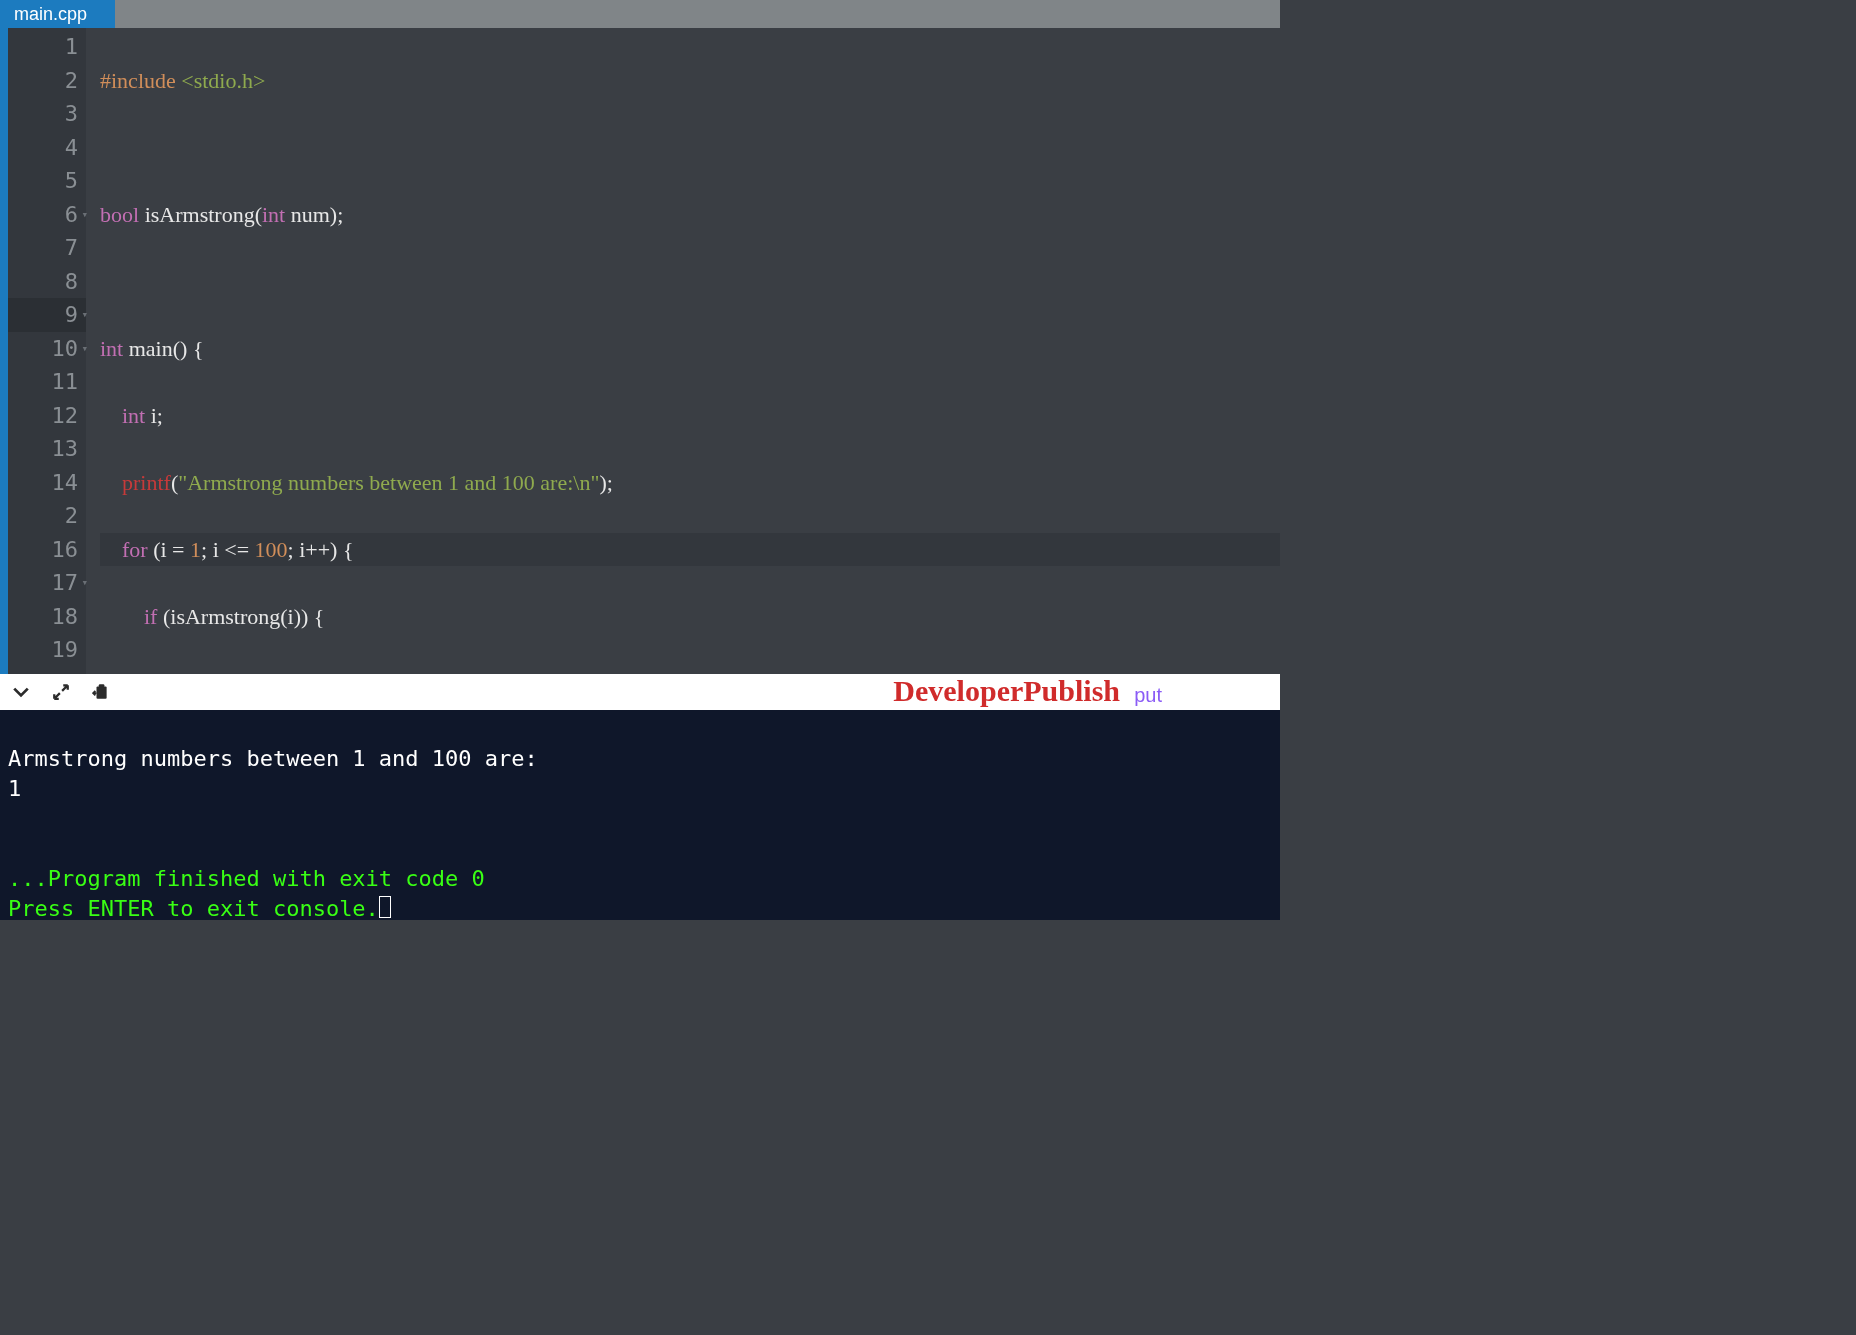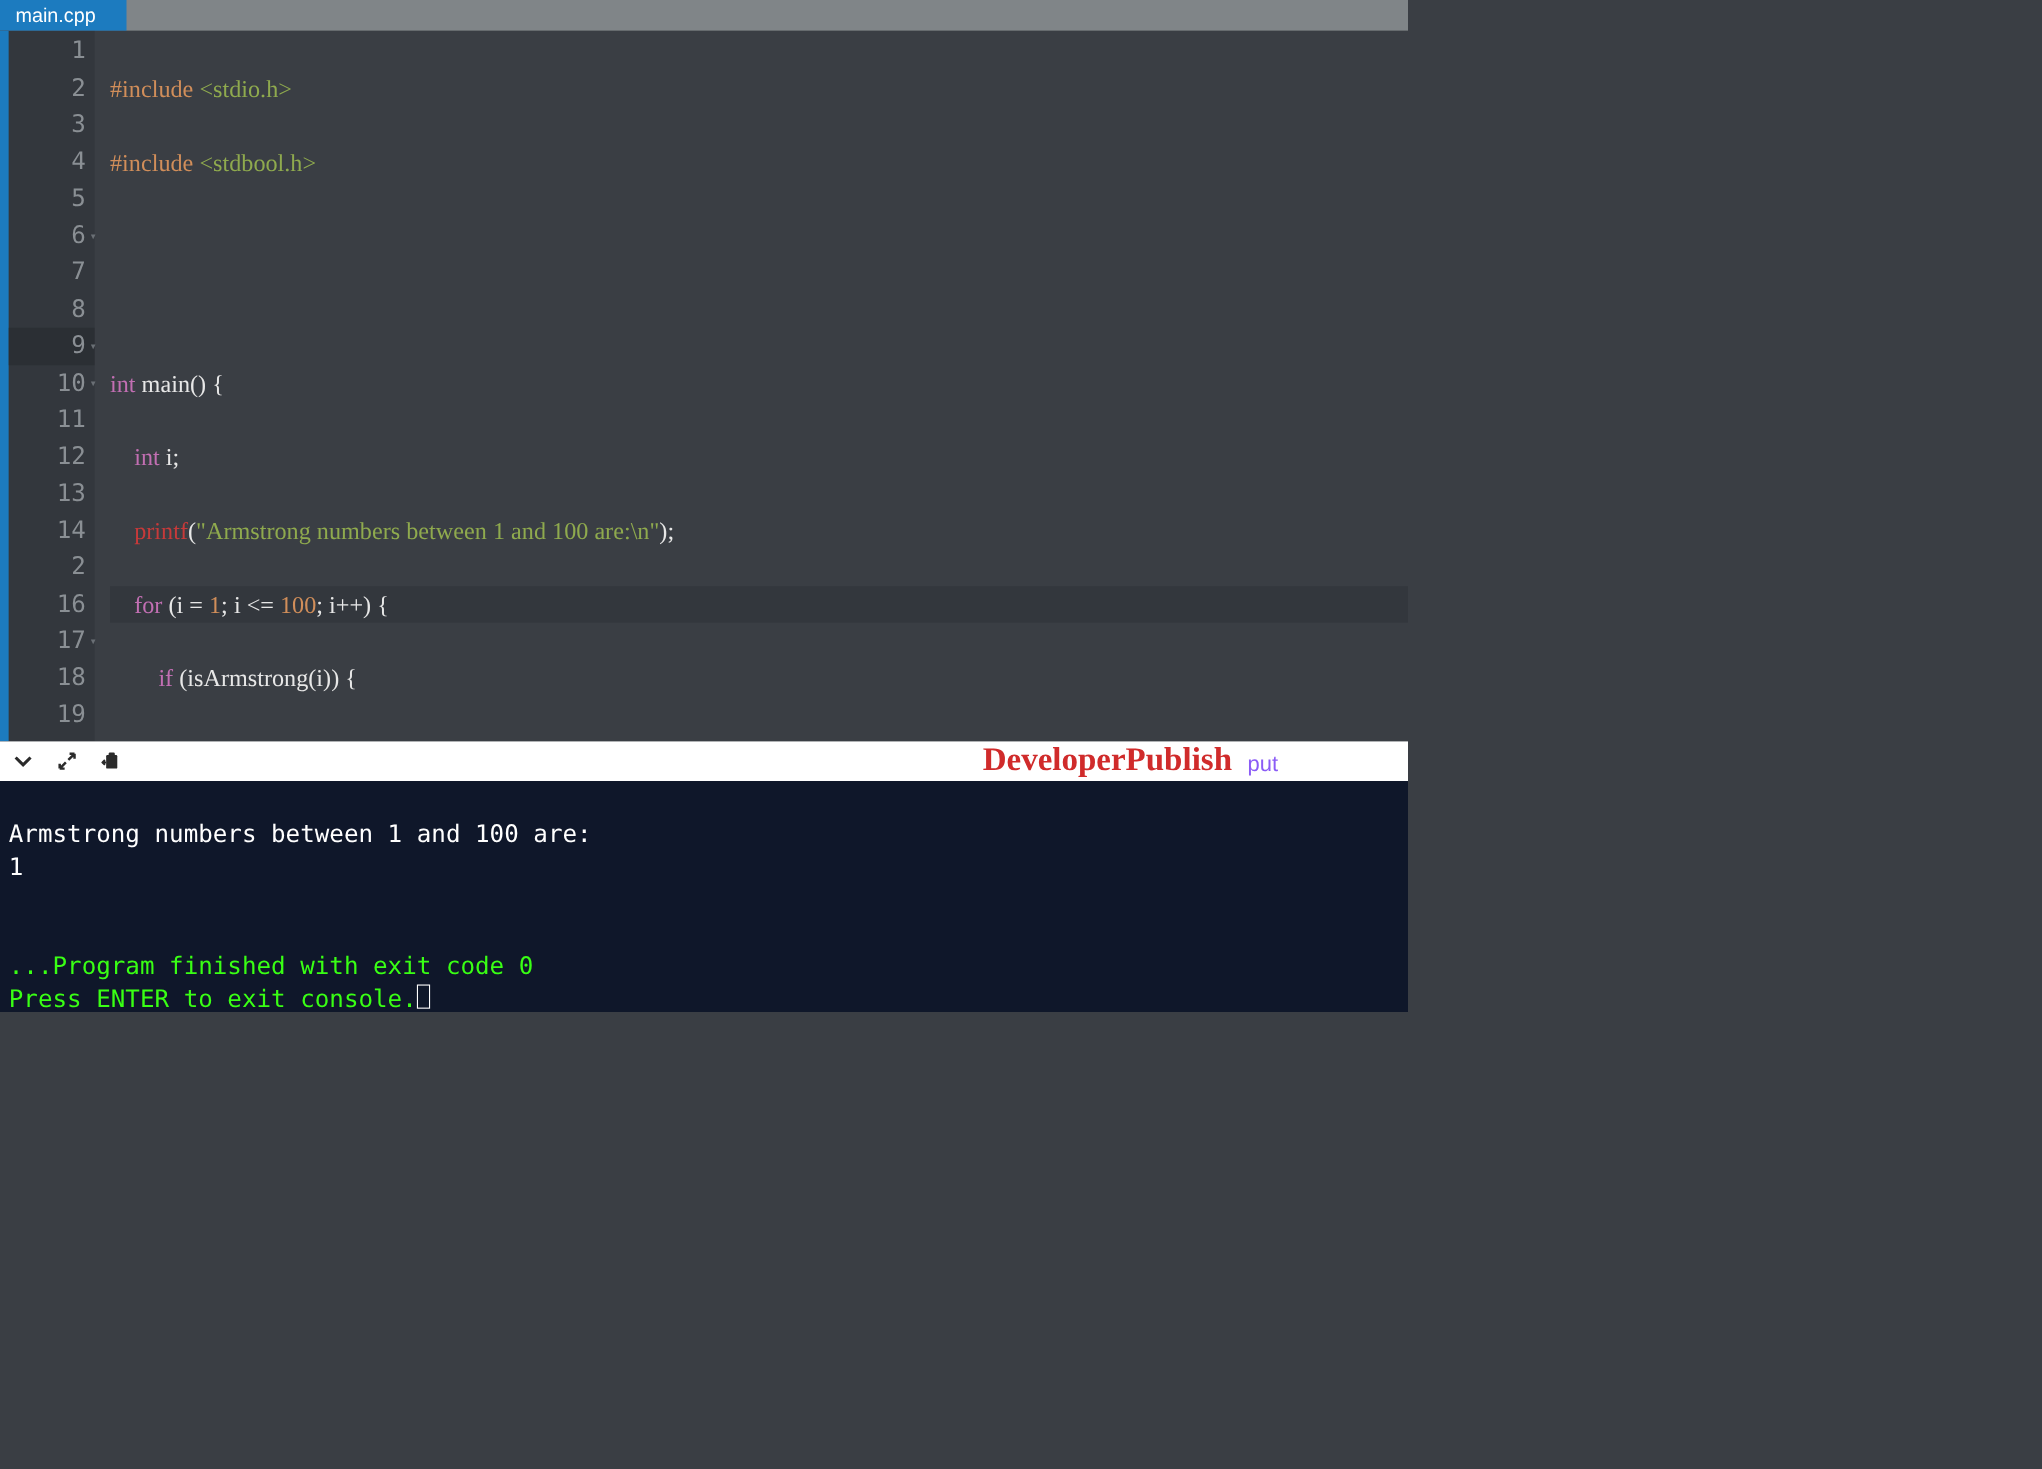--- a/index.html
+++ b/index.html
@@ -164,22 +164,22 @@
       <div class="gutter-row">13</div>
       <div class="gutter-row">14</div>
       <div class="gutter-row">2</div>
       <div class="gutter-row">16</div>
       <div class="gutter-row">17<span class="fold">▾</span></div>
       <div class="gutter-row">18</div>
       <div class="gutter-row">19</div>
     </div>
   <div class="code">
 <div class="code-row"><span class="tk-pre">#include </span><span class="tk-inc">&lt;stdio.h&gt;</span></div>
-<div class="code-row"><span class="tk-pre">#include </span><span class="tk-inc">&lt;stdbool.h&gt;</span></div>
 <div class="code-row"></div>
+<div class="code-row"><span class="tk-kw2">bool</span><span> isArmstrong(</span><span class="tk-kw2">int</span><span> num);</span></div>
 <div class="code-row"></div>
 <div class="code-row"><span class="tk-kw2">int</span><span> main() {</span></div>
 <div class="code-row"><span>    </span><span class="tk-kw2">int</span><span> i;</span></div>
 <div class="code-row"><span>    </span><span class="tk-func">printf</span><span>(</span><span class="tk-str">"Armstrong numbers between 1 and 100 are:\n"</span><span>);</span></div>
 <div class="code-row hl"><span>    </span><span class="tk-kw2">for</span><span> (i = </span><span class="tk-num">1</span><span>; i &lt;= </span><span class="tk-num">100</span><span>; i++) {</span></div>
 <div class="code-row"><span>        </span><span class="tk-kw2">if</span><span> (isArmstrong(i)) {</span></div>
 
 
 
 

